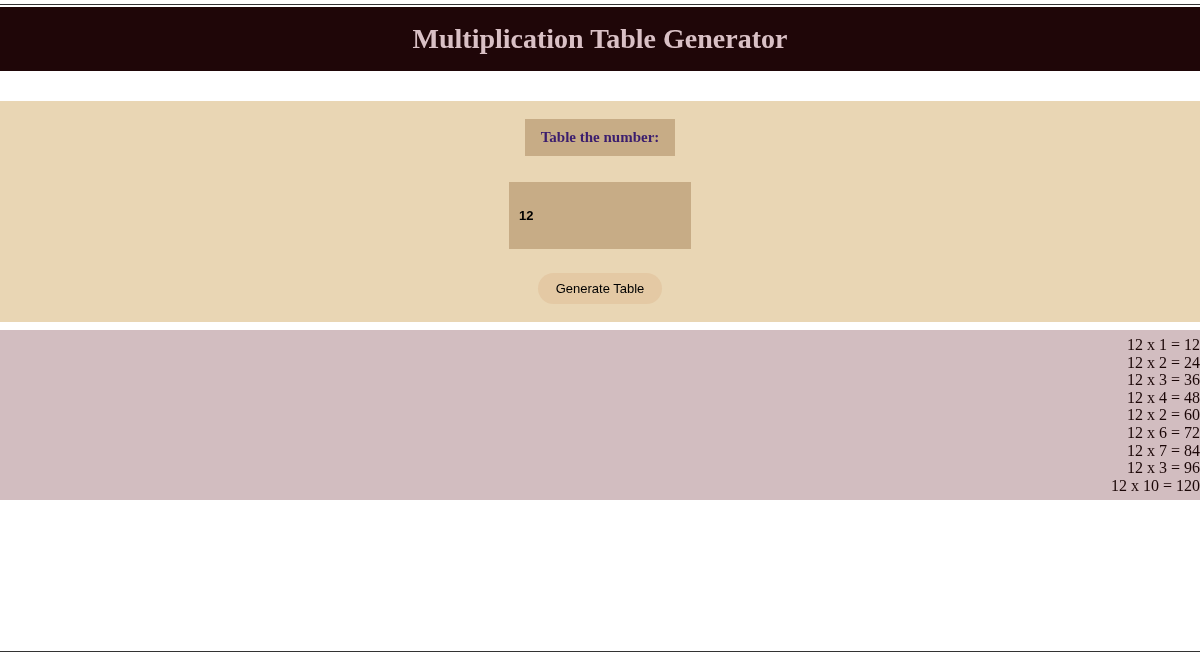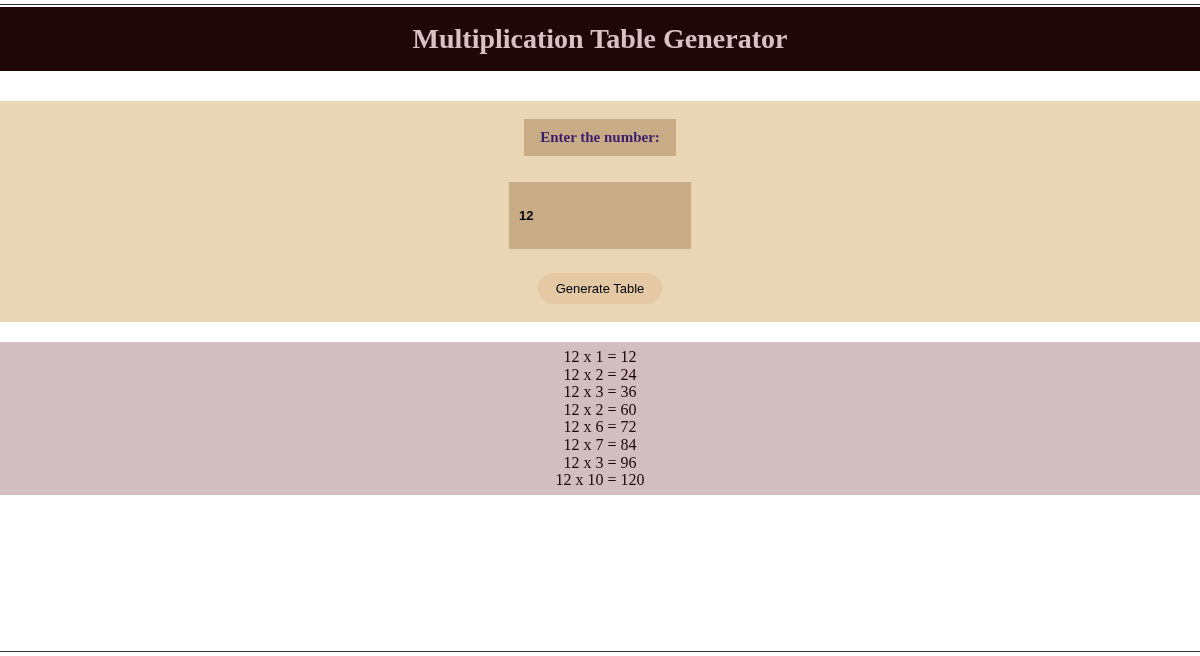--- a/index.html
+++ b/index.html
@@ -60,23 +60,23 @@
       border-radius: 16px;
       padding: 8px 18px;
       margin-top: 24px;
       font-size: 13px;
       font-family: Arial, sans-serif;
       cursor: pointer;
       color: #000;
     }
     .results-section {
       background: #d2bdc0;
-      margin-top: 20px;
+      margin-top: 8px;
       padding: 6px 0 6px 0;
-      text-align: center;
+      text-align: right;
       color: #1a0606;
       font-family: Georgia, 'Times New Roman', serif;
       font-size: 16px;
       line-height: 1.1;
     }
     .result-line {
       display: block;
     }
     .bottom-line {
       height: 1px;
@@ -88,29 +88,30 @@
     }
   </style>
 </head>
 <body>
 
 <div class="top-line"></div>
 
 <div class="header">Multiplication Table Generator</div>
 
 <div class="form-section">
-  <div class="label-box">Enter the number:</div>
+  <div class="label-box">Table the number:</div>
   <input type="text" class="input-box" value="12" style="">
   <button class="generate-btn">Generate Table</button>
 </div>
 
 <div class="results-section" id="results-container">
 <span class="result-line">12 x 1 = 12</span>
     <span class="result-line">12 x 2 = 24</span>
     <span class="result-line">12 x 3 = 36</span>
+    <span class="result-line">12 x 4 = 48</span>
     <span class="result-line">12 x 2 = 60</span>
     <span class="result-line">12 x 6 = 72</span>
     <span class="result-line">12 x 7 = 84</span>
     <span class="result-line">12 x 3 = 96</span>
     <span class="result-line">12 x 10 = 120</span>
   </div>
 
 <div class="bottom-line"></div>
 
 </body></html>

